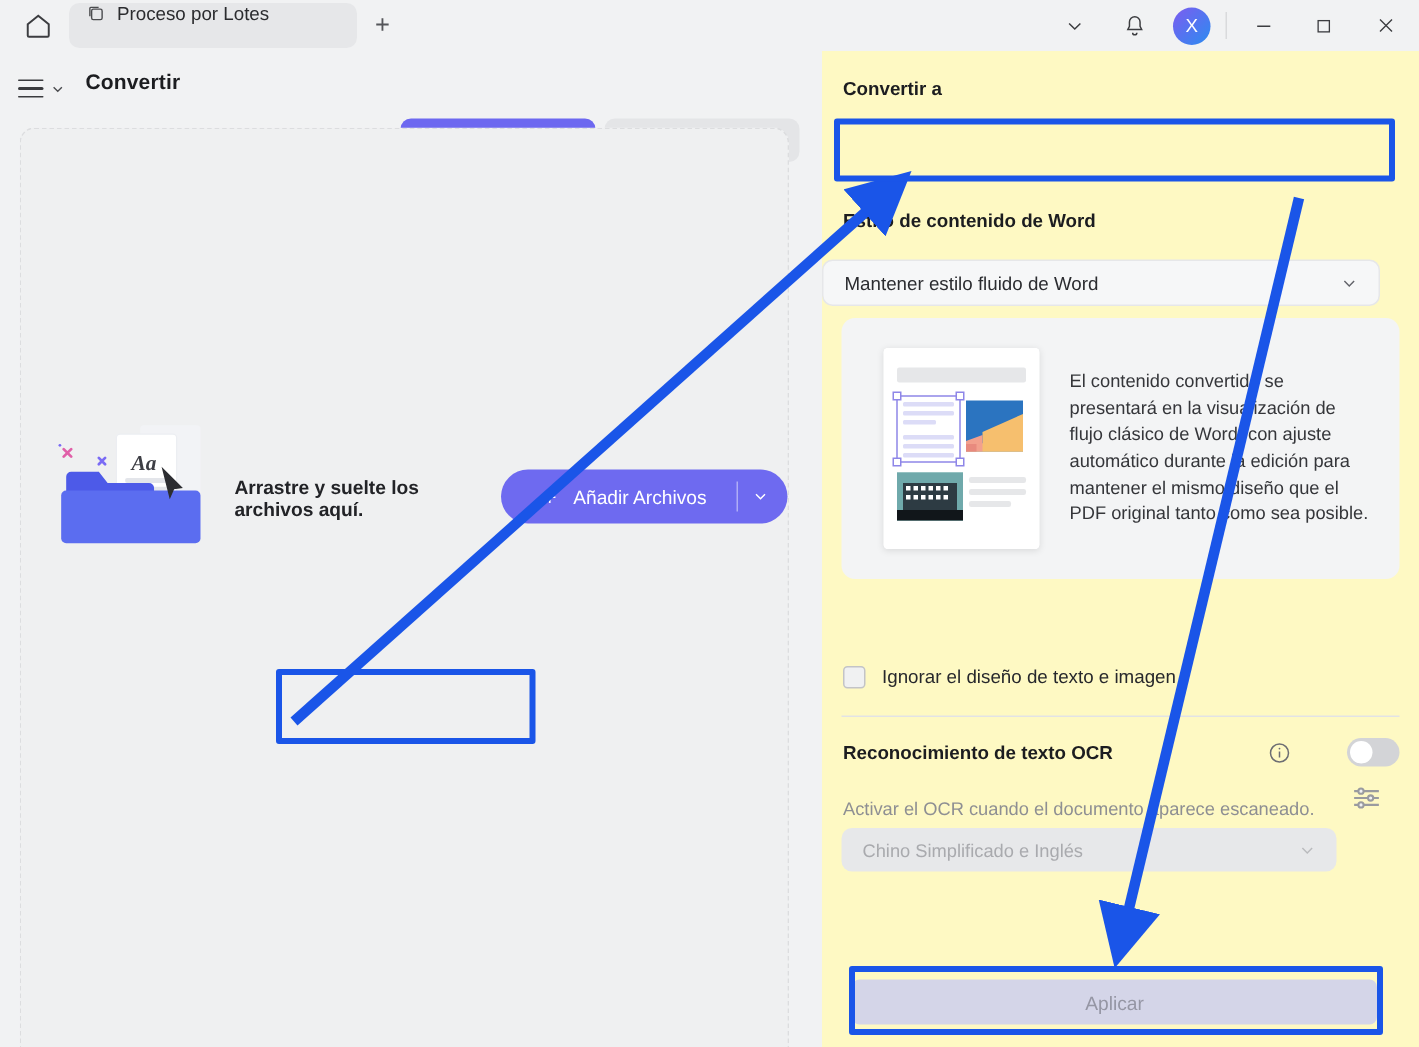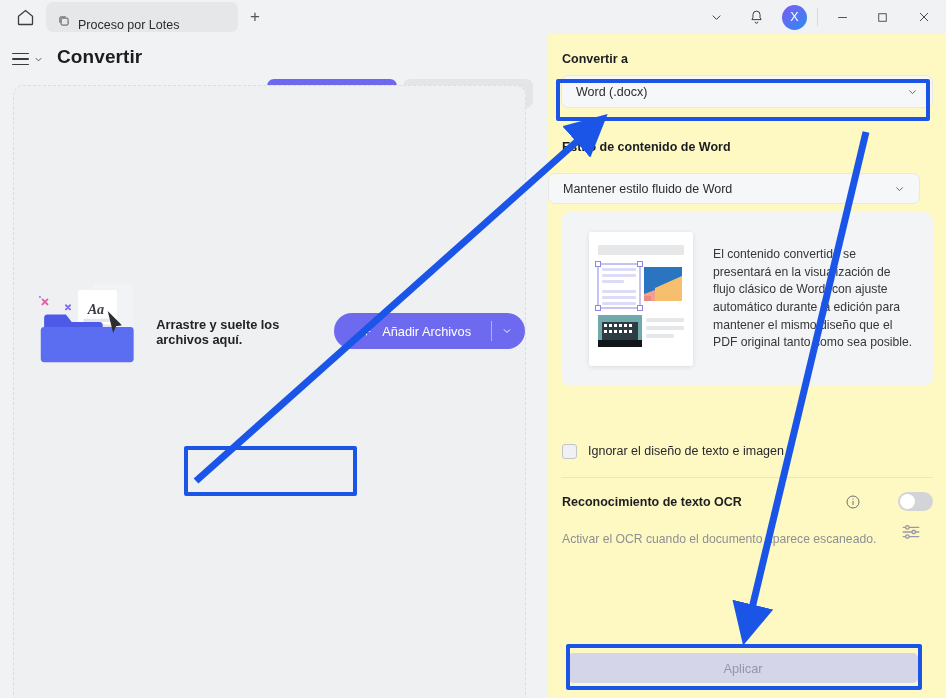--- a/index.html
+++ b/index.html
@@ -16,21 +16,21 @@
     position: absolute; left: 0; top: 0; width: 946px; height: 34px;
     background: #f1f2f3;
   }
   .home-icon {
     position: absolute; left: 12px; top: 5px; width: 26px; height: 24px;
     display: flex; align-items: center; justify-content: center;
   }
   .tab {
     position: absolute; left: 46px; top: 2px; width: 192px; height: 30px;
     background: #e6e7e9; border-radius: 7px;
-    display: flex; align-items: flex-end; gap: 7px; padding-left: 11px;
+    display: flex; align-items: flex-start; gap: 7px; padding-left: 11px;
   }
   .tab-label { font-size: 12.5px; color: #2a2b2e; white-space: nowrap; }
   .newtab {
     position: absolute; left: 242px; top: 4px; width: 26px; height: 26px;
     display: flex; align-items: center; justify-content: center;
     font-size: 17px; color: #55565a; font-weight: 300;
   }
   .tb-right { position: absolute; right: 0; top: 0; height: 34px; display: flex; align-items: center; }
   .tb-btn {
     width: 40px; height: 34px; display: flex; align-items: center; justify-content: center;
@@ -52,21 +52,21 @@
   }
   .left-toolbar { position: absolute; left: 0; top: 0; width: 548px; height: 50px; }
   .menu-btn {
     position: absolute; left: 12px; top: 14px; width: 40px; height: 22px;
     display: flex; align-items: center; gap: 4px;
   }
   .hamburger { display: flex; flex-direction: column; gap: 4px; width: 17px; }
   .hamburger i { display: block; height: 1.6px; background: #3a3b3e; border-radius: 1px; }
   .page-title {
     position: absolute; left: 57px; top: 12px;
-    font-size: 19px; font-weight: bold; color: #1c1d20; letter-spacing: .1px;
+    font-size: 14px; font-weight: bold; color: #1c1d20; letter-spacing: .1px;
   }
   .btn-add-top {
     position: absolute; left: 267px; top: 45px; width: 130px; height: 29px;
     background: #6d68f0; border-radius: 7px; border: none;
     color: #fff; font-size: 12.5px; font-family: inherit;
     display: flex; align-items: center; justify-content: center; gap: 7px;
   }
   .btn-clear {
     position: absolute; left: 403px; top: 45px; width: 130px; height: 29px;
     background: #e4e5e7; border-radius: 7px; border: none;
@@ -291,26 +291,20 @@
             </svg>
         </button>
       </div>
     </div>
   </div>
 
   <div class="right-pane">
 
     <div class="sec-label" style="left:14px; top:18px;">Convertir a</div>
 
-    <div class="select" style="left:13px; top:41px; width:372px; height:33px;">
-      <span>Word (.docx)</span>
-      <svg class="caret" width="13" height="13" viewBox="0 0 24 24" fill="none" stroke="#62636a" stroke-width="1.8">
-          <path d="M6 9l6 6 6-6"></path>
-        </svg>
-    </div>
 
     <div class="sec-label" style="left:14px; top:106px;">Estilo de contenido de Word</div>
 
     <div class="select" style="left:0; top:139px; width:372px; height:31px;text-align:center;">
       <span>Mantener estilo fluido de Word</span>
       <svg class="caret" width="13" height="13" viewBox="0 0 24 24" fill="none" stroke="#62636a" stroke-width="1.8">
           <path d="M6 9l6 6 6-6"></path>
         </svg>
     </div>
 
@@ -390,20 +384,26 @@
           <circle cx="12" cy="7.6" r=".9" fill="#6d6e73" stroke="none"></circle>
       </svg>
     </div>
 
     <div class="toggle">
         <i></i>
       </div>
 
     <div class="ocr-help">Activar el OCR cuando el documento aparece escaneado.</div>
 
+    <div class="lang-select">
+      <span>Chino Simplificado e Inglés</span>
+      <svg class="caret" width="13" height="13" viewBox="0 0 24 24" fill="none" stroke="#8d8e92" stroke-width="1.8">
+          <path d="M6 9l6 6 6-6"></path>
+        </svg>
+    </div>
   </div>
 
   <div class="sliders-icon">
     <svg width="22" height="22" viewBox="0 0 24 24" fill="none" stroke="#9a9b9f" stroke-width="1.5">
       <path d="M3 7h18M3 12h18M3 17h18"></path>
       <circle cx="8" cy="7" r="1.9" fill="#f1f2f3"></circle>
       <circle cx="15" cy="12" r="1.9" fill="#f1f2f3"></circle>
       <circle cx="8" cy="17" r="1.9" fill="#f1f2f3"></circle>
     </svg>
   </div>

